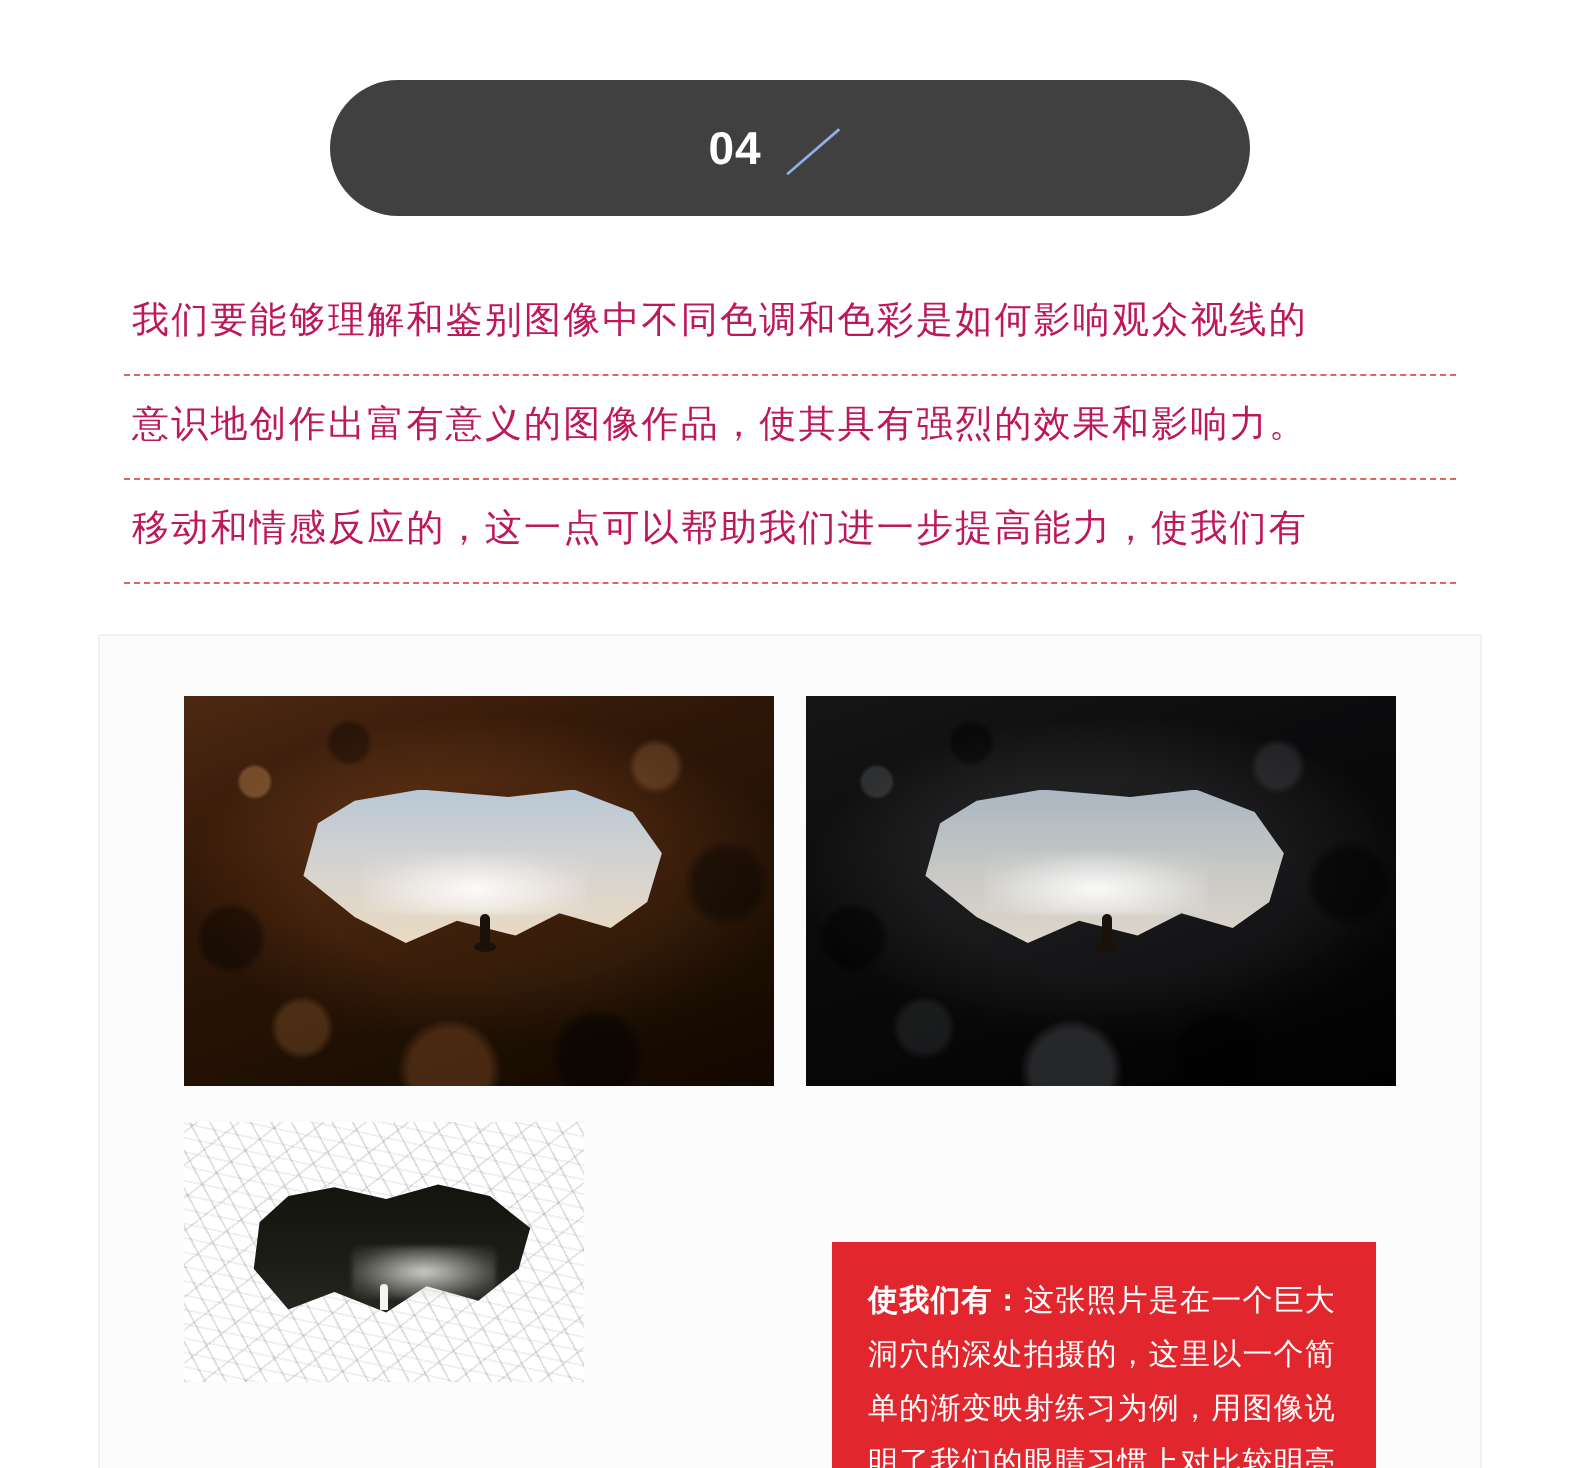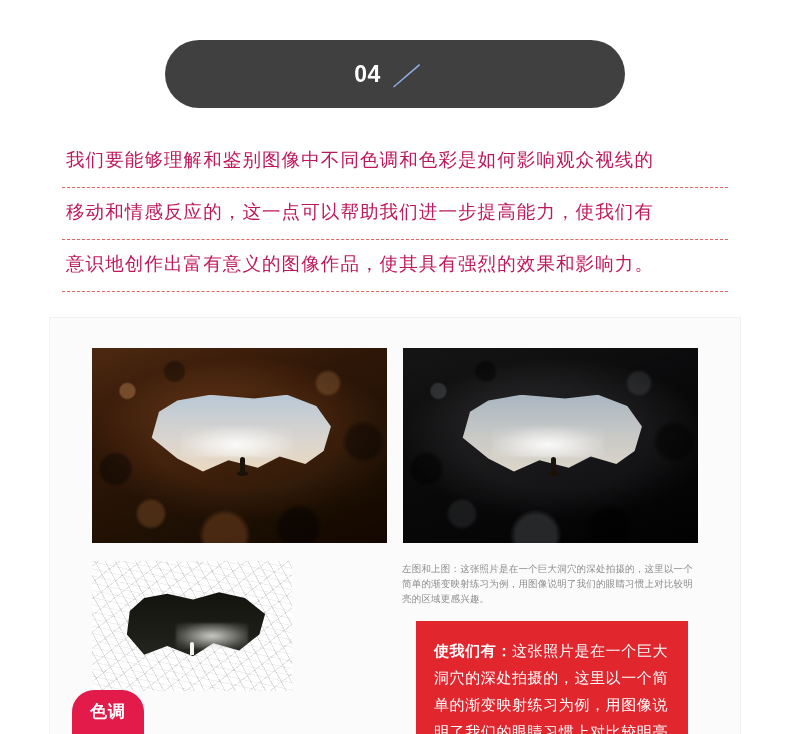--- a/index.html
+++ b/index.html
@@ -275,22 +275,22 @@
 
 <div class="header-wrap">
   <div class="header-pill">
     <span class="header-num">04</span>
     <span class="header-slash">／</span>
   </div>
 </div>
 
 <div class="para">
   <div class="para-line">我们要能够理解和鉴别图像中不同色调和色彩是如何影响观众视线的</div>
+  <div class="para-line">意识地创作出富有意义的图像作品，使其具有强烈的效果和影响力。</div>
   <div class="para-line">移动和情感反应的，这一点可以帮助我们进一步提高能力，使我们有</div>
-  <div class="para-line">意识地创作出富有意义的图像作品，使其具有强烈的效果和影响力。</div>
 </div>
 
 <div class="card">
 
   <div class="img-row">
     <div class="photo">
       <div class="cave">
         <div class="rockmass"></div>
         <div class="tex"></div>
         <div class="sky"></div>
@@ -309,20 +309,18 @@
     </div>
   </div>
 
   <div class="invert-img">
     <div class="crackle"></div>
     <div class="blob"></div>
     <div class="blobcloud"></div>
     <div class="figure2"></div>
   </div>
 
-  <div class="small-caption">左图和上图：这张照片是在一个巨大洞穴的深处拍摄的，这里以一个简单的渐变映射练习为例，用图像说明了我们的眼睛习惯上对比较明亮的区域更感兴趣。</div>
 
   <div class="callout">
     <span class="b">使我们有：</span><span>这张照片是在一个巨大洞穴的深处拍摄的，这里以一个简单的渐变映射练习为例，用图像说明了我们的眼睛习惯上对比较明亮的区域更感兴趣。</span>
   </div>
 
-  <div class="tag">色调</div>
 </div>
 
 </body></html>

